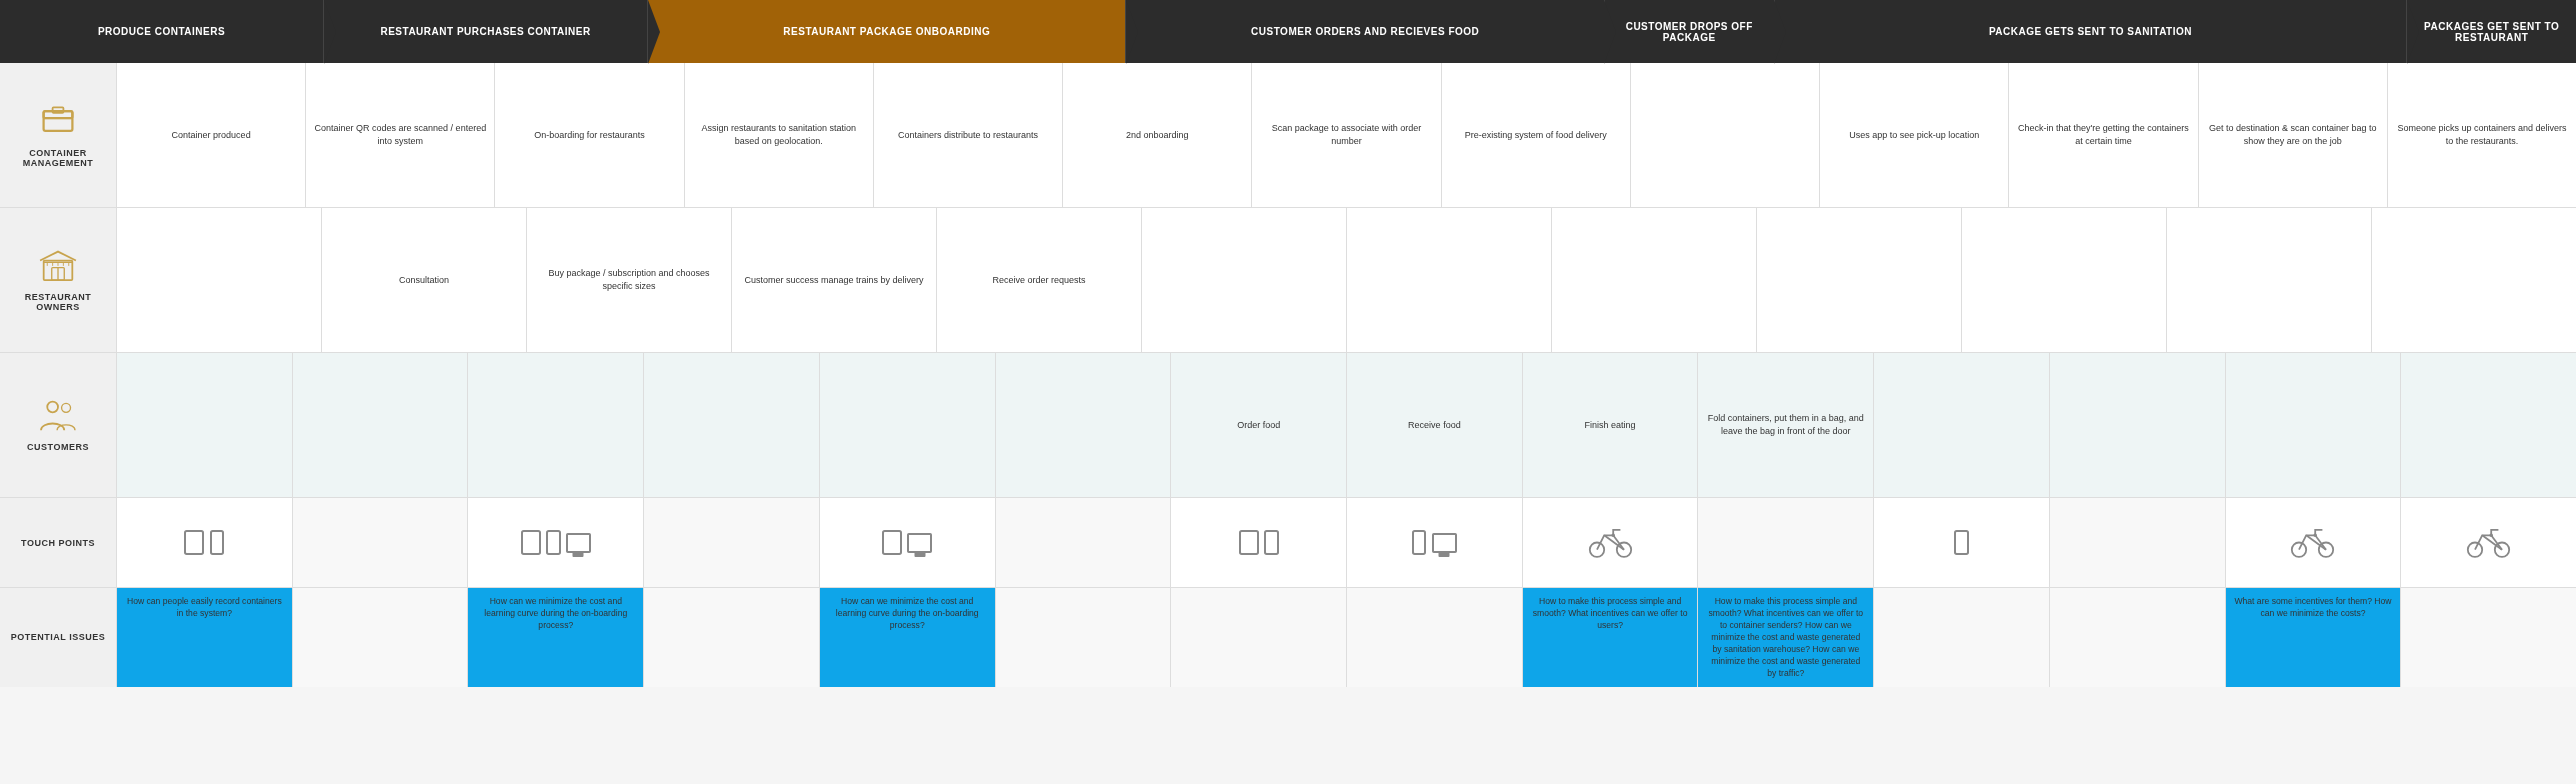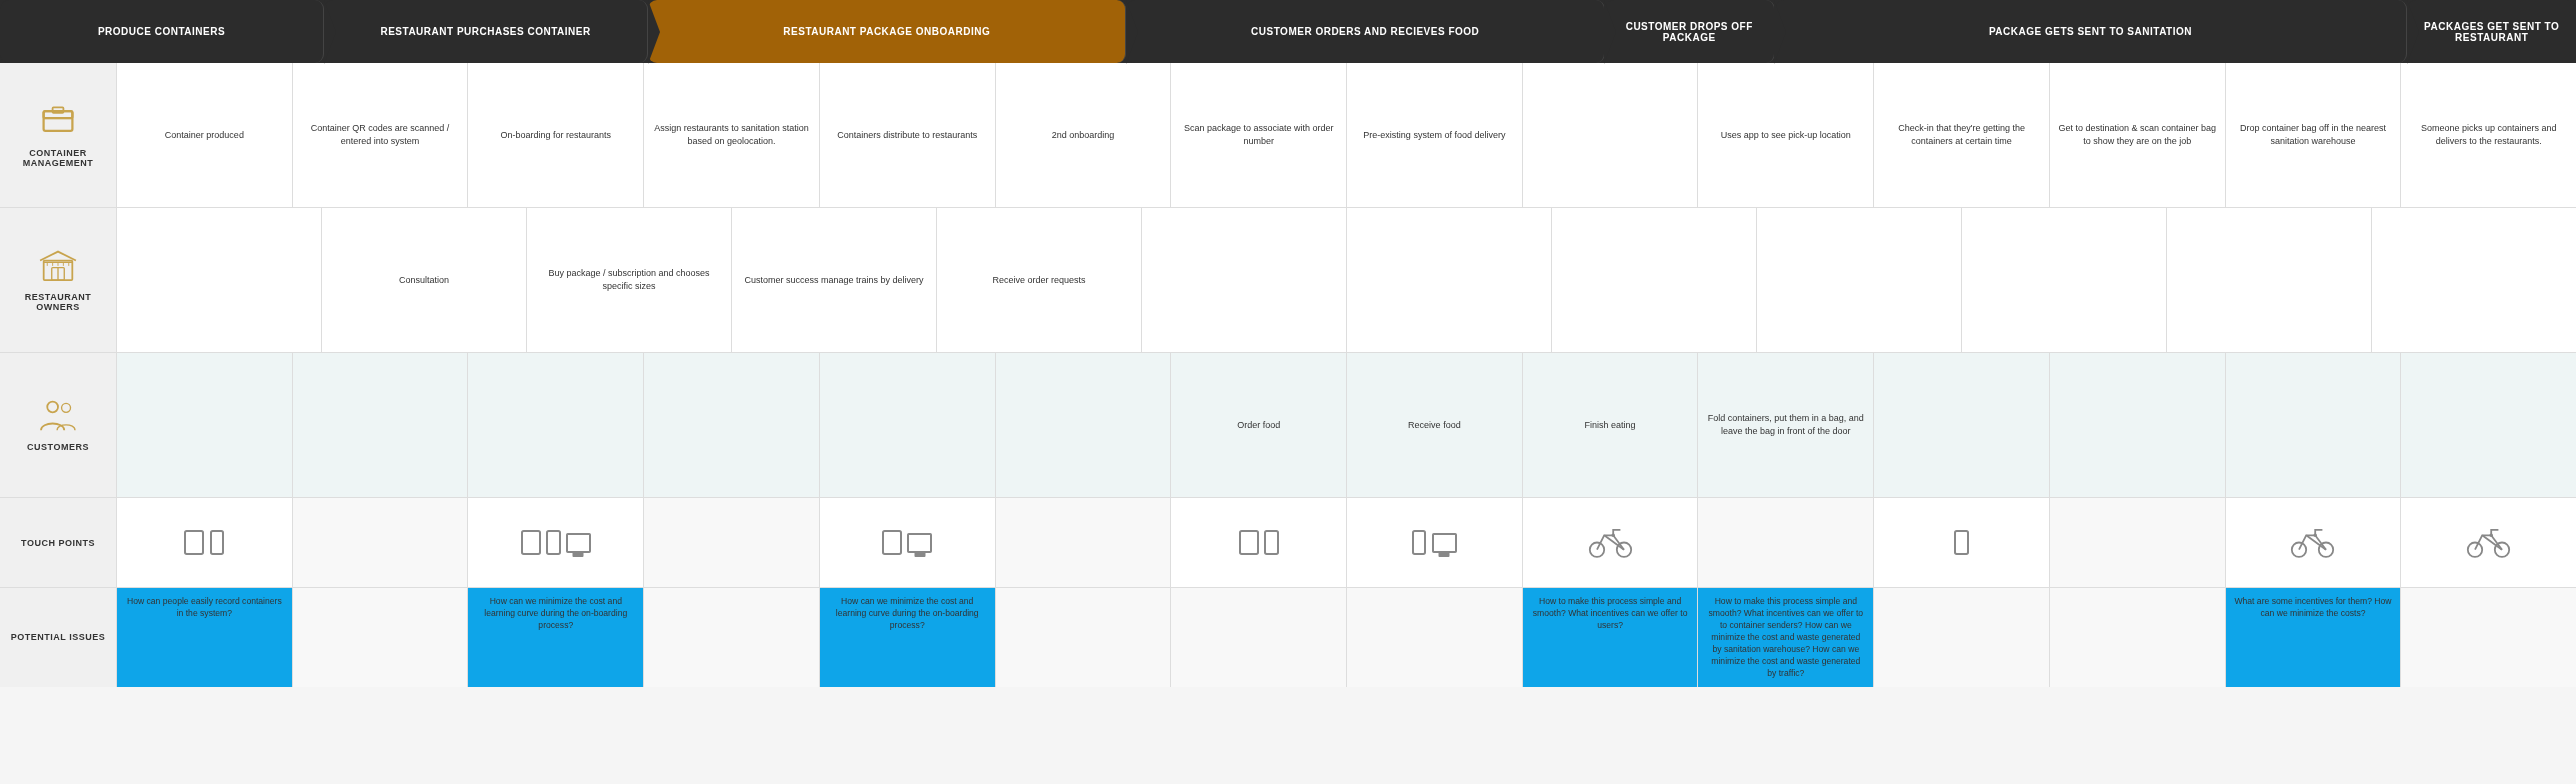--- a/index.html
+++ b/index.html
@@ -21,21 +21,20 @@
       align-items: center;
       justify-content: center;
       text-align: center;
       font-size: 10px;
       font-weight: bold;
       padding: 3.6px 7.2px;
       position: relative;
       height: 100%;
       border-right: 0.9px solid #444;
       letter-spacing: 0.5px;
-      border-radius: 9px;
     }
     .header-cell:last-child { border-right: none; }
 
     
     .header-cell::after {
       content: '';
       position: absolute;
       right: -12.6px;
       top: 0;
       width: 0;
@@ -297,23 +296,20 @@
       <div class="cell">
           <span>Uses app to see pick-up location</span>
         </div>
       <div class="cell">
           <span>Check-in that they're getting the containers at certain time</span>
         </div>
       <div class="cell">
           <span>Get to destination &amp; scan container bag to show they are on the job</span>
         </div>
       <div class="cell">
-          <span>Drop container bag off in the nearest sanitation warehouse</span>
-        </div>
-      <div class="cell">
           <span>Someone picks up containers and delivers to the restaurants.</span>
         </div>
     </div>
   </div>
 
   <div class="content-row restaurant-row">
     <div class="row-label">
       <div class="icon-area">
         <svg width="40" height="34" viewBox="0 0 44 38" fill="none">
 

